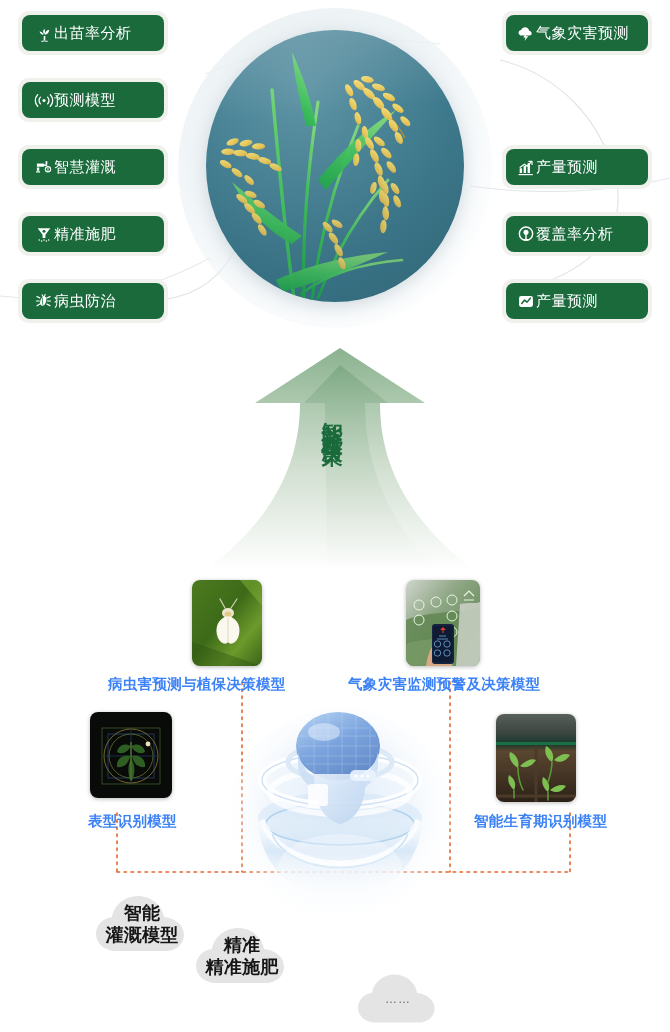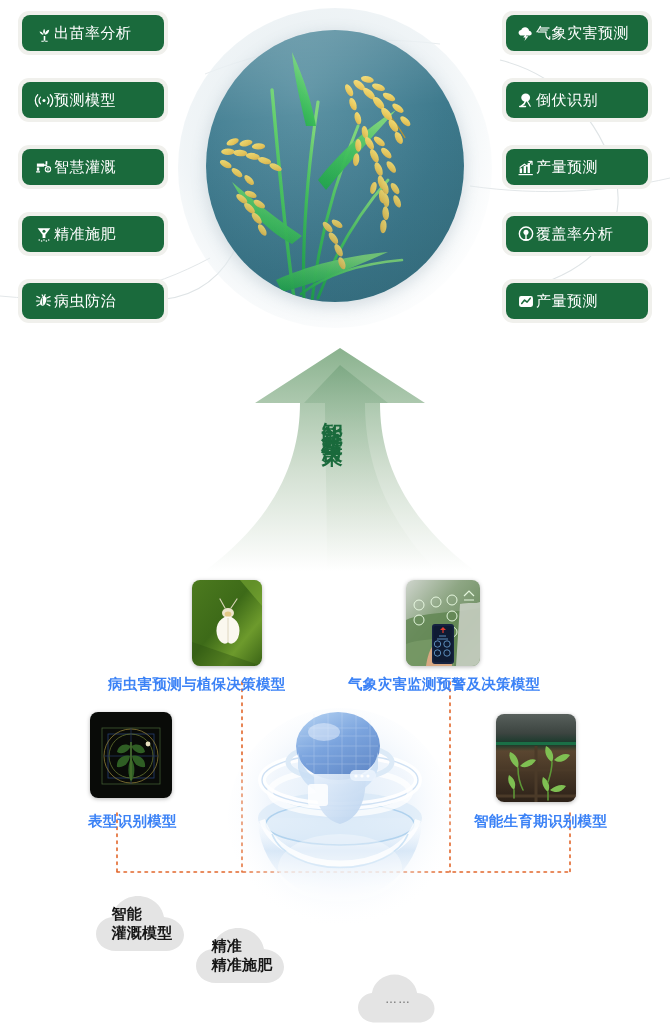--- a/index.html
+++ b/index.html
@@ -106,21 +106,22 @@
 
   
   .cloud{
     position:absolute;
     display:flex;flex-direction:column;
     align-items:center;justify-content:center;
   }
   .cloud-shape{position:absolute;left:0;top:0;}
   .cloud-text{
     position:relative;
-    font-size:15px;
+    text-align:center;
+    font-size:18px;
     color:#161616;
     font-weight:600;
     line-height:1.25;
     letter-spacing:.2px;
   }
   .cloud-text .l2{display:block;}
   .cloud-dots{
     position:relative;
     font-size:12px;color:#6e6e6e;letter-spacing:1px;
   }
@@ -339,33 +340,20 @@
       <span class="pill-icon">
         <svg width="20" height="19" viewBox="0 0 24 24" fill="#fff">
           <path d="M6.6 14.6c-2.3 0-4-1.6-4-3.6 0-1.9 1.5-3.4 3.4-3.5.7-2 2.6-3.3 4.8-3.3 2.6 0 4.8 1.9 5.1 4.4 1.9.2 3.3 1.7 3.3 3.4 0 1.9-1.6 2.6-3.6 2.6z"></path>
           <path d="M12.6 11.6l-4.2 5.6h3l-1.4 4.4 5-6h-3.2l1.6-4z"></path>
         </svg>
       </span>
       <span class="pill-label">气象灾害预测</span>
     </div>
   </div>
 
-  <div class="pill right" style="left:502px;top:78px;">
-    <div class="pill-inner">
-      <span class="pill-icon">
-        <svg width="20" height="19" viewBox="0 0 24 24" fill="#fff">
-          <ellipse cx="11.6" cy="8.4" rx="5.6" ry="5.2"></ellipse>
-          <path d="M11.4 12.6c-.6 3-2.6 5.2-5.6 6.4" stroke="#fff" stroke-width="1.8" fill="none" stroke-linecap="round"></path>
-          <path d="M4 19.6h7.4" stroke="#fff" stroke-width="1.7" stroke-linecap="round"></path>
-          <path d="M14 13.4l3.4 5.8" stroke="#fff" stroke-width="1.5" stroke-linecap="round" fill="none"></path>
-        </svg>
-      </span>
-      <span class="pill-label">倒伏识别</span>
-    </div>
-  </div>
 
   <div class="pill right" style="left:502px;top:145px;">
     <div class="pill-inner">
       <span class="pill-icon">
         <svg width="20" height="19" viewBox="0 0 24 24" fill="#fff">
           <rect x="4" y="13" width="3" height="6"></rect>
             <rect x="9" y="10" width="3" height="9"></rect>
             <rect x="14" y="6.5" width="3" height="12.5"></rect>
           <path d="M4.6 11.8L10 8l3.4 2.4 5.4-5.6" stroke="#fff" stroke-width="1.5" fill="none" stroke-linecap="round"></path>
           <path d="M15.6 4.2h4v4" stroke="#fff" stroke-width="1.5" fill="none" stroke-linecap="round" stroke-linejoin="round"></path>

